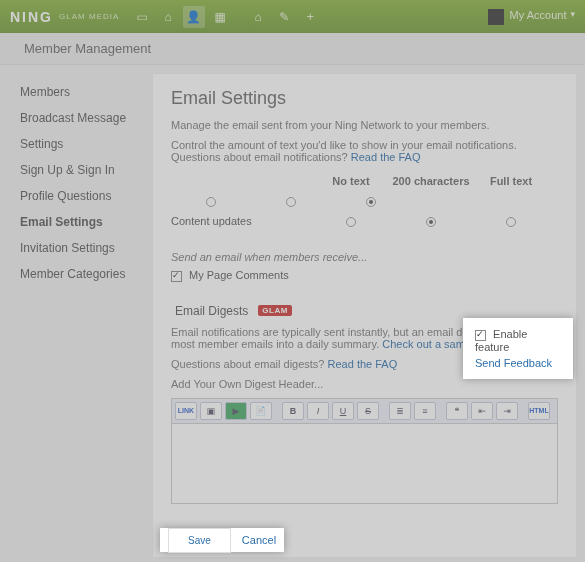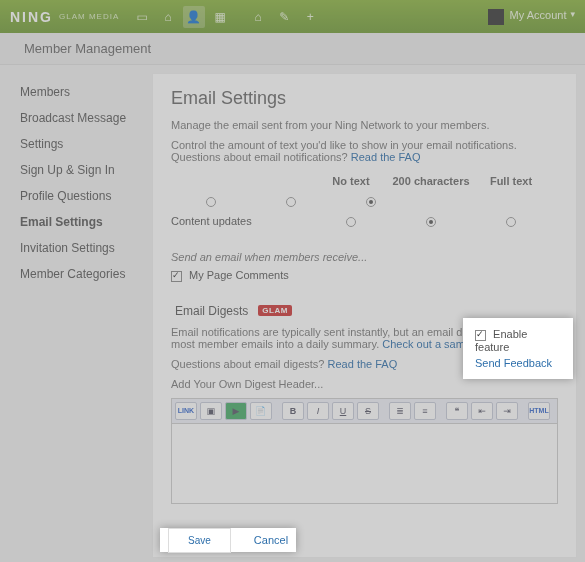--- a/index.html
+++ b/index.html
@@ -47,21 +47,21 @@
 .editor-toolbar { border: 1px solid #ccc; background: #eef0f7; display: flex; padding: 3px; gap: 3px; flex-wrap: wrap; margin-top: 6px; }
 .editor-toolbar .tbtn { width: 22px; height: 18px; border: 1px solid #c5c9d8; background: #fff; font-size: 9px; display: inline-flex; align-items: center; justify-content: center; color: #556; border-radius: 2px; }
 .editor-area { border: 1px solid #ccc; border-top: none; height: 80px; background: #fff; }
 
 
 .hl { position: absolute; background: #fff; box-shadow: 0 0 8px rgba(0,0,0,0.3); z-index: 100; padding: 10px 12px; font-size: 11px; }
 .hl-feature { top: 318px; right: 12px; width: 110px; }
 .hl-feature .link2 { color: #2e6fab; margin-top: 4px; display: block; }
 .hl-save { bottom: 10px; left: 160px; padding: 6px 8px; }
 .hl-save .btn-save-inner { background: #fff; border: 1px solid #ddd; color: #2e6fab; padding: 6px 19px; cursor: pointer; font-size: 10px; }
-.hl-save .cancel { color: #2e6fab; margin-left: 20px; cursor: pointer; }
+.hl-save .cancel { color: #2e6fab; margin-left: 8px; cursor: pointer; }
 </style>
 </head>
 <body>
 
 <div class="topbar">
   <span class="brand">NING</span>
   <span class="brand-sub">GLAM MEDIA</span>
   <span class="iconbtn">▭</span>
   <span class="iconbtn">⌂</span>
   <span class="iconbtn active">👤</span>

